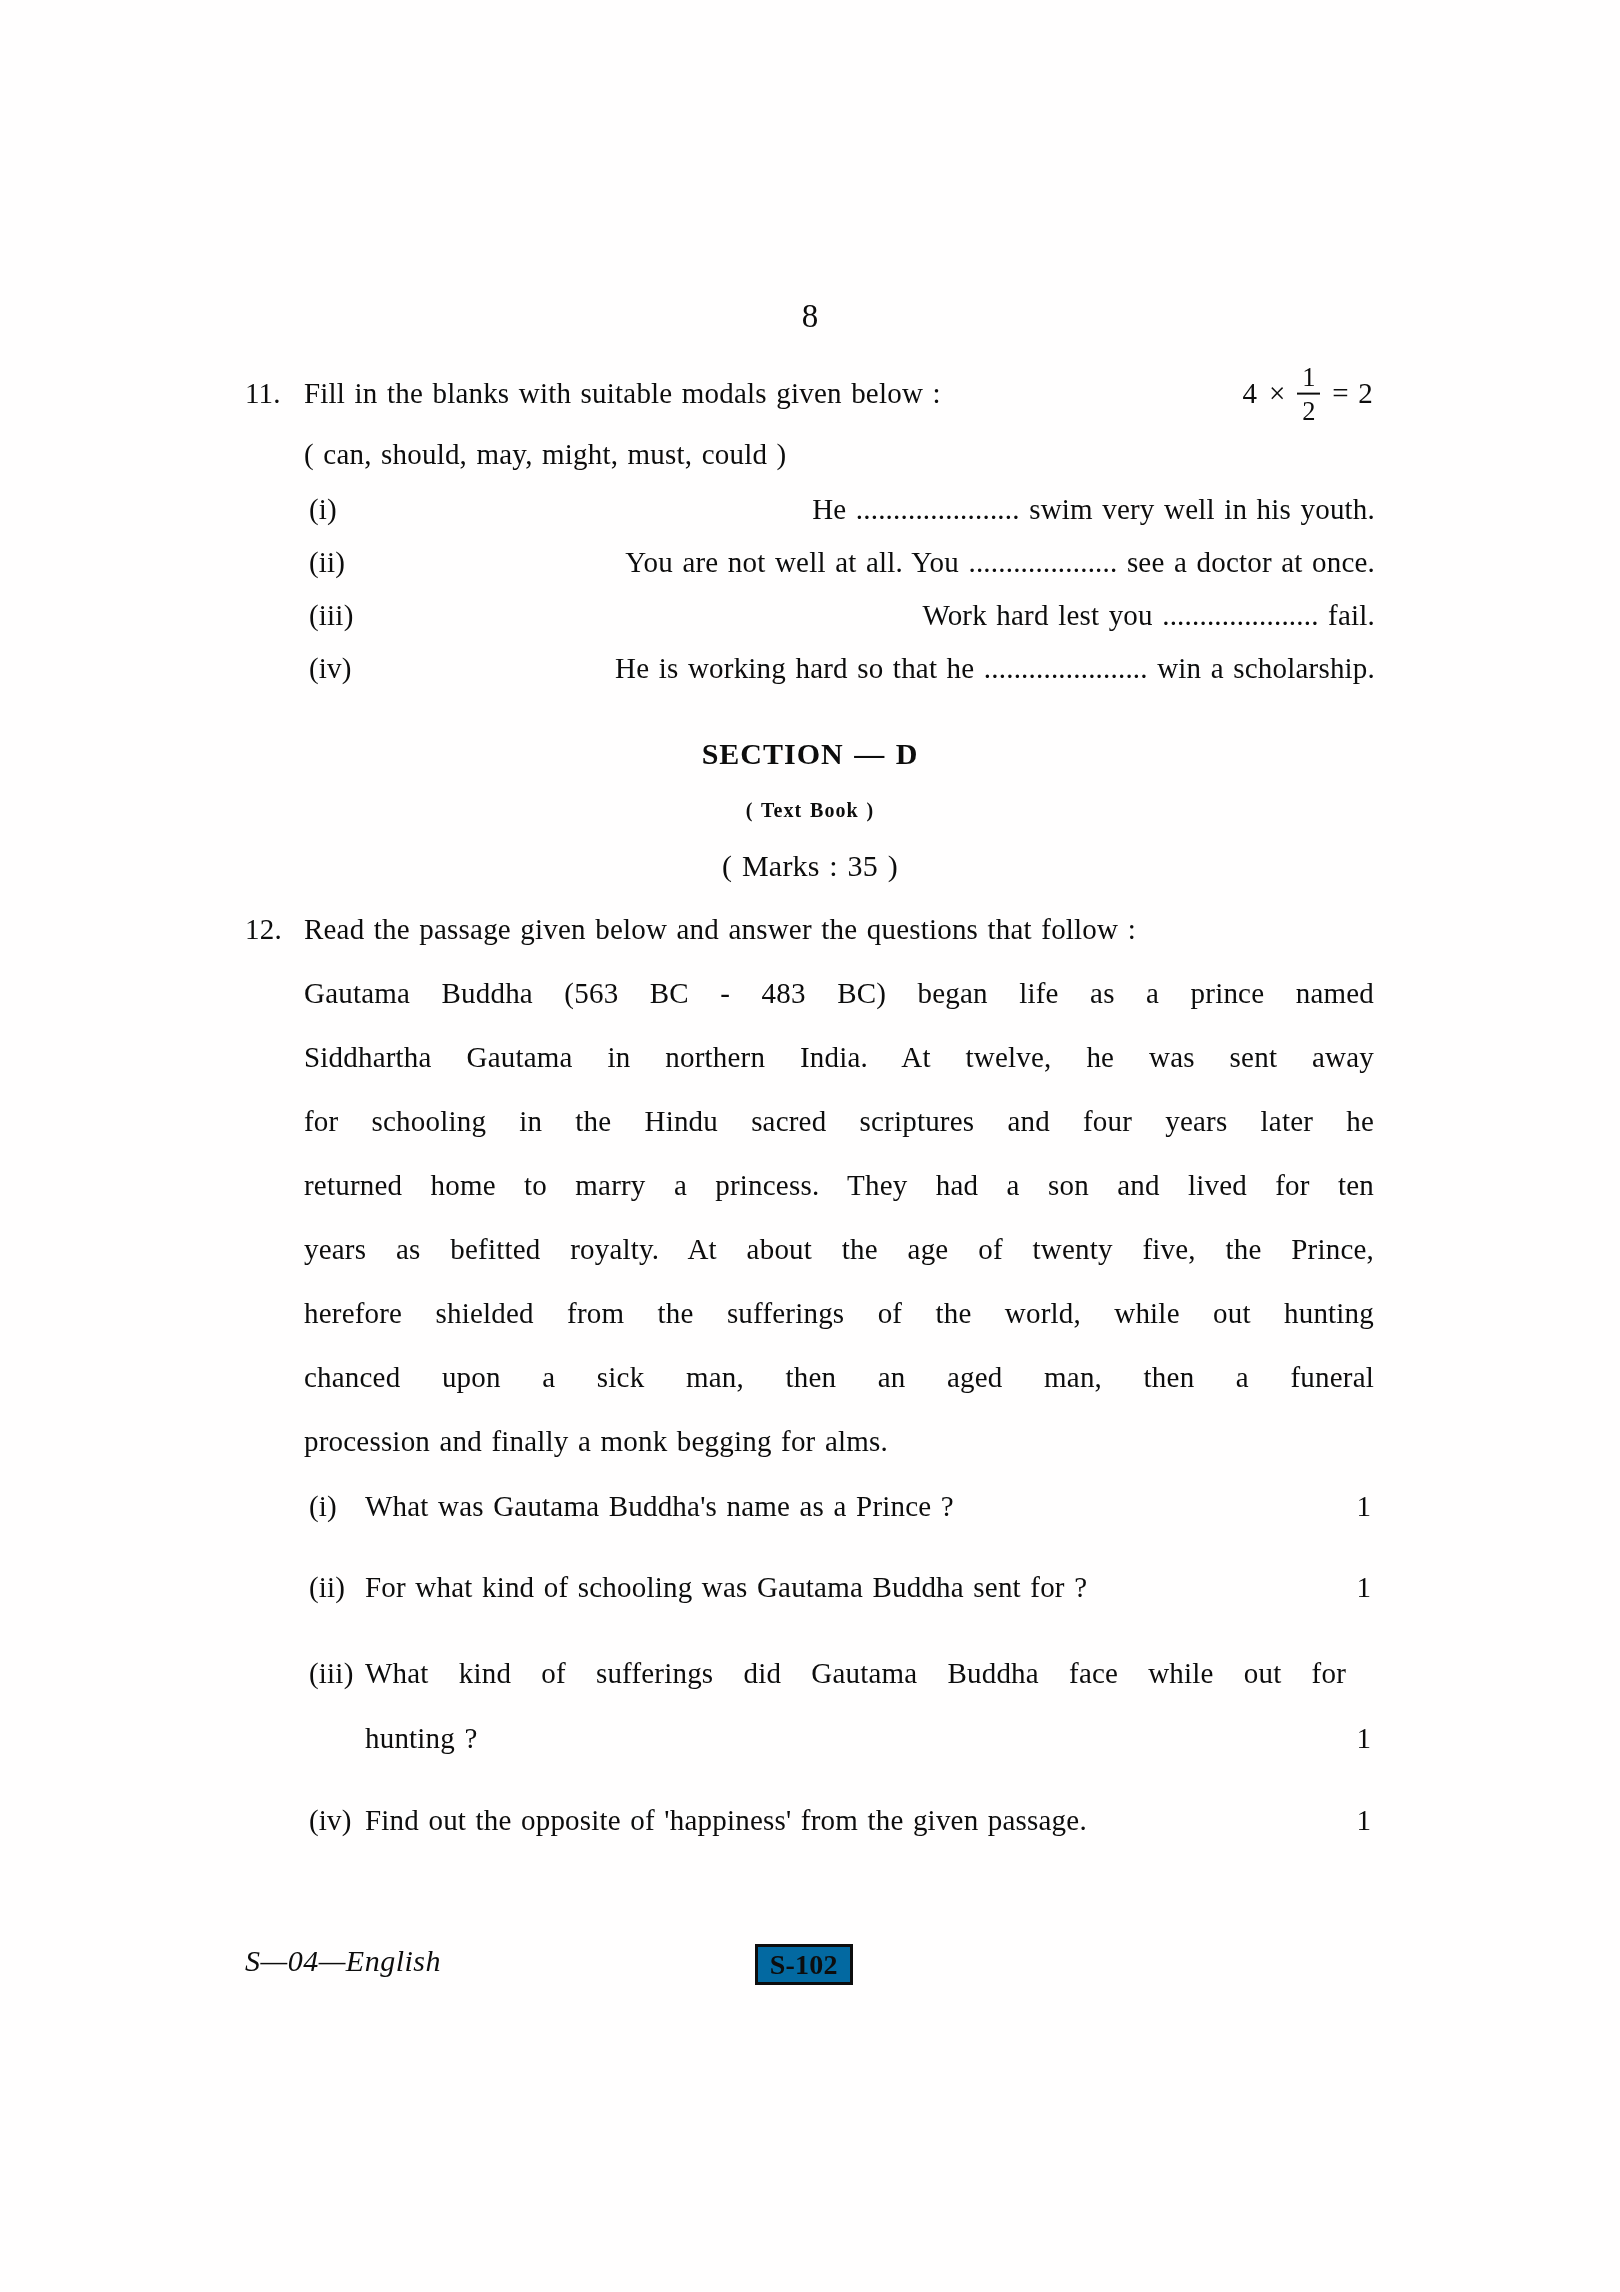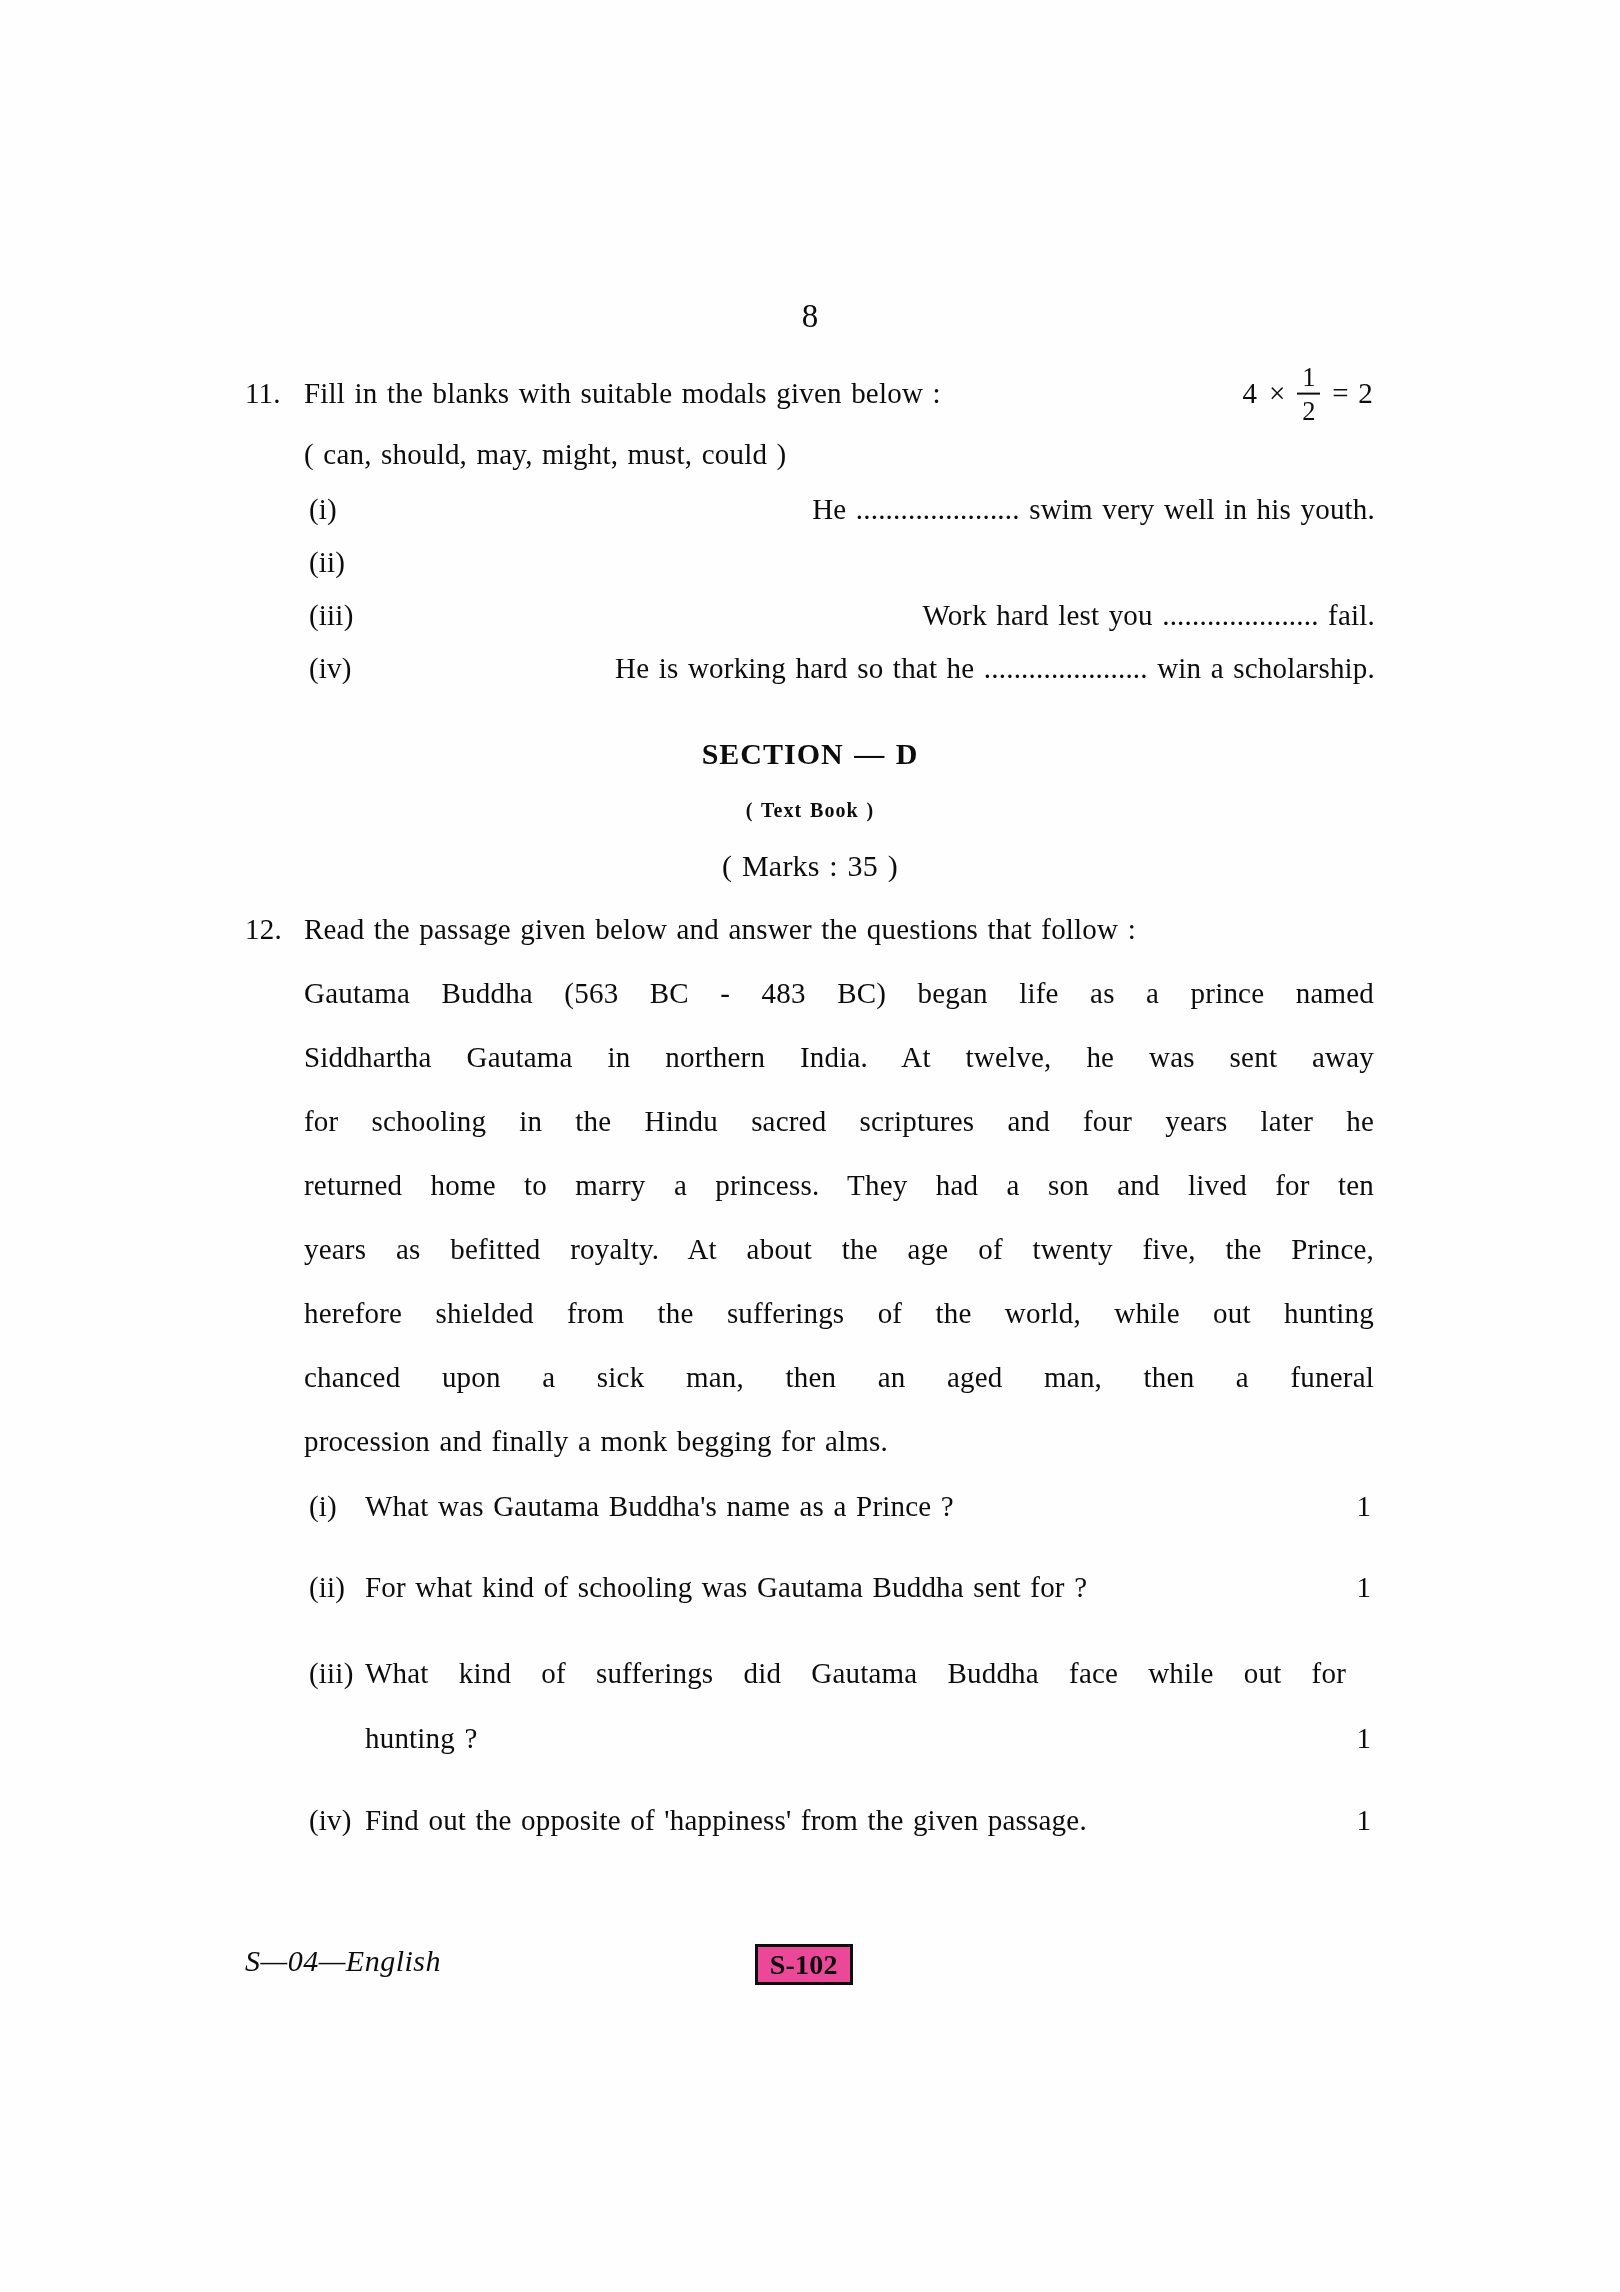--- a/index.html
+++ b/index.html
@@ -68,21 +68,21 @@
 
   .footer-code {
     top: 1941px; left: 245px;
     font-style: italic; font-size: 30px; line-height: 39px; letter-spacing: 0.5px;
   }
   .footer-box {
     top: 1944px; left: 755px;
     border: 3.9px solid #0d0d0d;
     padding: 1px 11.8px;
     font-weight: bold; font-size: 28px; line-height: 33px;
-    background: #ec4899;
+    background: #0369a1;
   }
 </style>
 </head>
 <body>
 
 <div class="page">
 
   <div class="abs page-number">8</div>
 
   <div class="abs q-header" style="top:374px">
@@ -100,20 +100,21 @@
   </div>
 
   <div class="abs hint">( can, should, may, might, must, could )</div>
 
   <div class="abs q-item" style="top:490px">
     <span class="i-label">(i)</span>
     <span class="i-text">He ...................... swim very well in his youth.</span>
   </div>
   <div class="abs q-item" style="top:543px">
     <span class="i-label">(ii)</span>
+    <span class="i-text">You are not well at all. You .................... see a doctor at once.</span>
   </div>
   <div class="abs q-item" style="top:596px">
     <span class="i-label">(iii)</span>
     <span class="i-text">Work hard lest you ..................... fail.</span>
   </div>
   <div class="abs q-item" style="top:649px">
     <span class="i-label">(iv)</span>
     <span class="i-text">He is working hard so that he ...................... win a scholarship.</span>
   </div>
 

